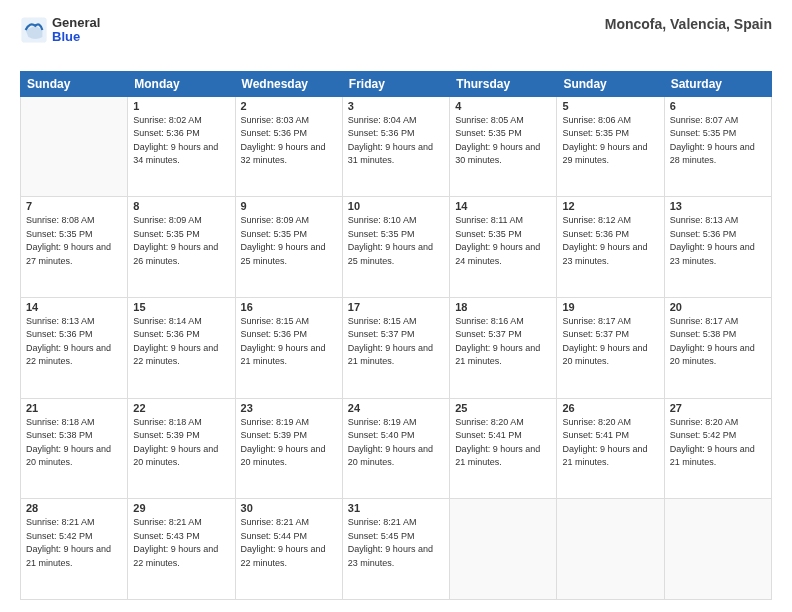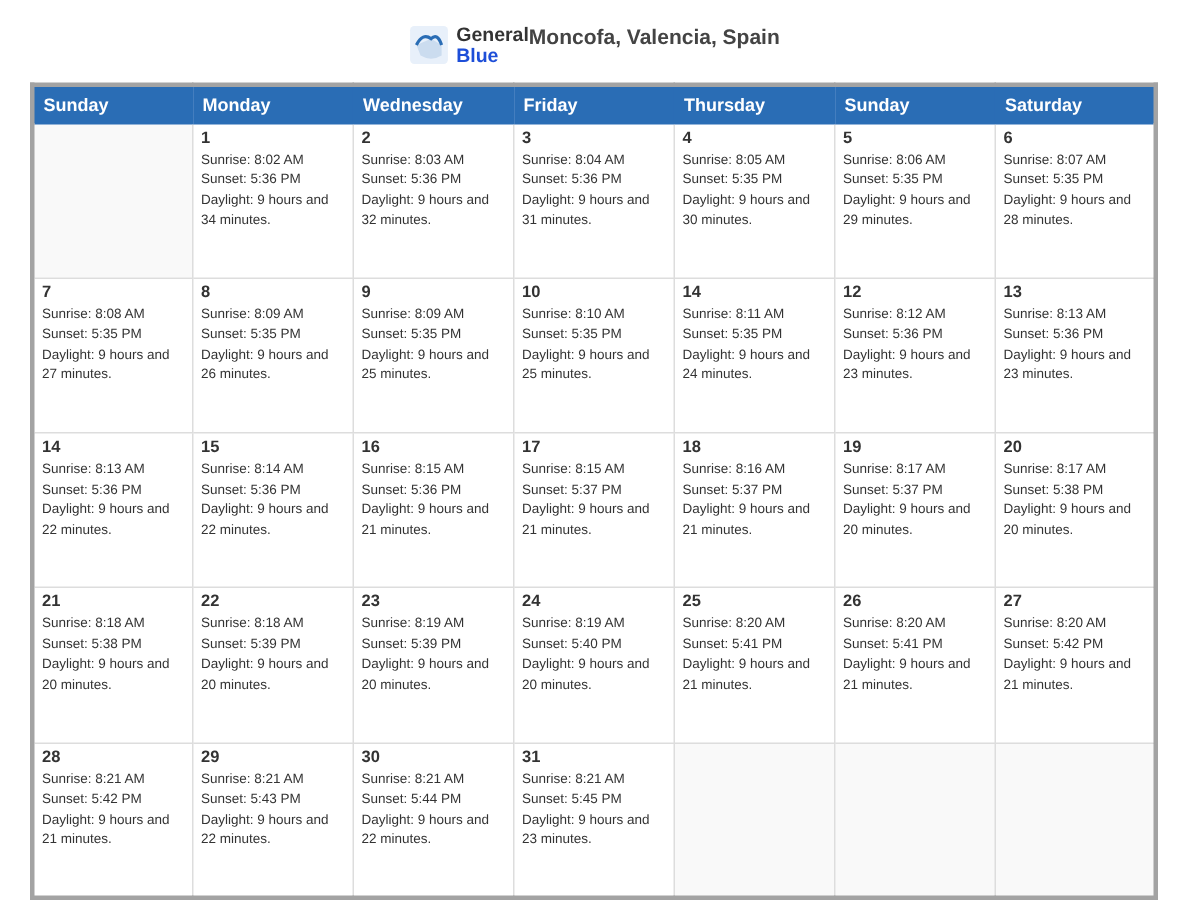--- a/index.html
+++ b/index.html
@@ -12,23 +12,23 @@
     }
     .page {
       width: 792px;
       height: 612px;
       padding: 16px 20px 12px 20px;
       display: flex;
       flex-direction: column;
     }
     .header {
       display: flex;
-      justify-content: center;
+      justify-content: space-between;
       align-items: flex-start;
-      margin-bottom: 10px;
+      margin-bottom: 26px;
     }
     .logo {
       display: flex;
       align-items: center;
       gap: 4px;
     }
     .logo-text {
       display: flex;
       flex-direction: column;
       font-size: 13px;
@@ -49,21 +49,21 @@
       font-weight: bold;
       color: #222;
     }
     .title-block h2 {
       font-size: 14px;
       font-weight: bold;
       color: #444;
     }
     .calendar {
       flex: 1;
-      border: 3px solid #a3a3a3;
+      border: 1px solid #a3a3a3;
       border-collapse: collapse;
       width: 100%;
       table-layout: fixed;
     }
     .calendar th {
       background-color: #2a6db5;
       color: #fff;
       text-align: left;
       padding: 5px 6px;
       font-size: 12px;

